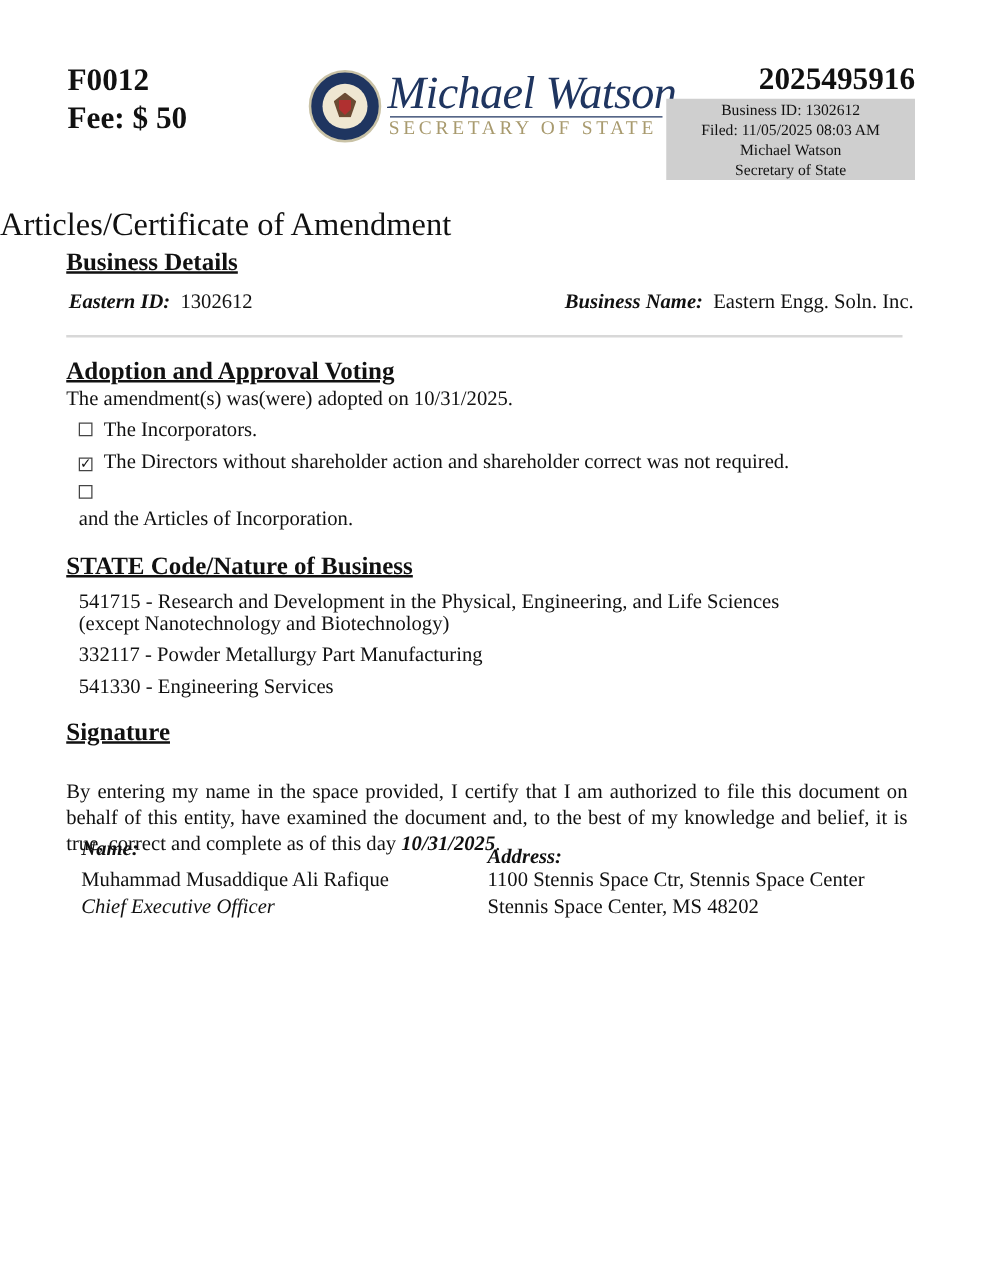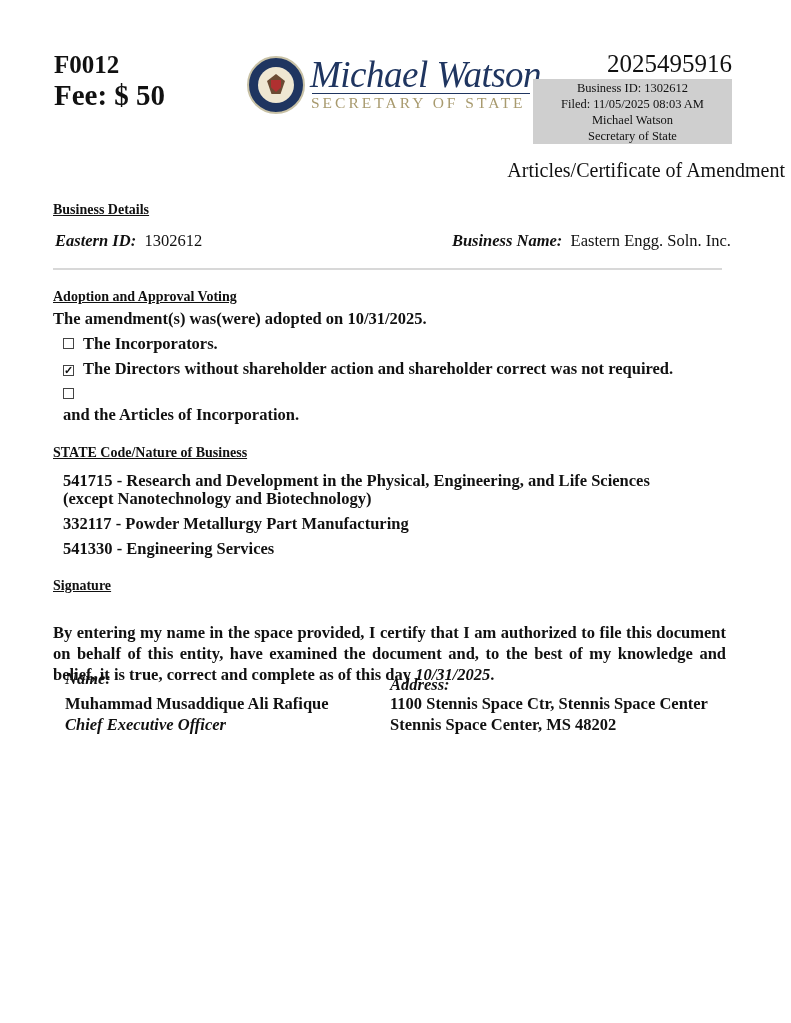--- a/index.html
+++ b/index.html
@@ -1,40 +1,40 @@
 <!DOCTYPE html>
 <html><head>
 <meta charset="utf-8">
 <style>
   html, body { margin:0; padding:0; background:#ffffff; }
   body { width:791px; height:1023px; position:relative; overflow:hidden;
          font-family:"Liberation Serif", serif; color:#111; }
   .abs { position:absolute; }
   .form-code { left:54px; top:50px; font-size:25px; font-weight:bold; line-height:30px; }
-  .fee { left:54px; top:80px; font-size:29px; font-weight:bold; line-height:30px; }
+  .fee { left:54px; top:80px; font-size:25px; font-weight:bold; line-height:30px; }
   .seal { left:247px; top:56px; width:58px; height:58px; border-radius:50%;
           background:#1f3560; border:2px solid #c9c2a6; box-sizing:border-box; }
   .seal-inner { position:absolute; left:9px; top:9px; width:36px; height:36px; border-radius:50%;
                 background:#efe7d2; }
   .seal-eagle { position:absolute; left:9px; top:7px; width:18px; height:20px; background:#6b4b33;
                 clip-path:polygon(50% 0,100% 35%,75% 100%,25% 100%,0 35%); }
   .seal-shield { position:absolute; left:13px; top:13px; width:10px; height:12px; background:#b03030;
                  clip-path:polygon(0 0,100% 0,100% 60%,50% 100%,0 60%); }
   .brand-name { left:310px; top:54px; font-size:37px; font-style:italic; color:#1f3560; line-height:42px; letter-spacing:-0.5px; }
   .brand-rule { left:312px; top:93px; width:218px; height:1px; background:#1f3560; }
   .brand-sub { left:311px; top:94px; font-size:15.5px; letter-spacing:3px; color:#a89a6e; line-height:18px; }
-  .filing-no { right:59px; top:49px; font-size:25px; font-weight:normal; line-height:30px; text-align:right; }
+  .filing-no { right:59px; top:49px; font-size:25px; font-weight:bold; line-height:30px; text-align:right; }
   .stamp { left:533px; top:79px; width:199px; height:65px; background:#cfcfcf;
            font-size:12.5px; line-height:16px; text-align:center; padding-top:1px; box-sizing:border-box; }
-  .doc-title { left:0; width:785px; top:157px; text-align:right; font-size:20px; line-height:26px; }
-  .h { left:53px; font-size:14px; font-weight:bold; text-decoration:underline; line-height:20px; }
+  .doc-title { left:0; width:785px; top:167px; text-align:left; font-size:26px; line-height:26px; }
+  .h { left:53px; font-size:20px; font-weight:bold; text-decoration:underline; line-height:20px; }
   .row { font-size:16.5px; line-height:20px; }
   .lbl { font-weight:bold; font-style:italic; }
   .rule { left:53px; top:268px; width:669px; height:2px; background:#d8d8d8; }
-  .body-text { font-size:16.5px; line-height:21px;font-weight:bold; }
+  .body-text { font-size:16.5px; line-height:21px; }
   .cb { display:inline-block; width:11px; height:11px; border:1px solid #444; margin-right:9px;
         position:relative; top:0px; box-sizing:border-box; font-size:11px; line-height:9px; text-align:center; }
   .justify { text-align:justify; width:673px; left:53px; }
 </style>
 </head>
 <body>
 
 <div class="abs form-code">F0012</div>
 <div class="abs fee">Fee: $ 50</div>
 

